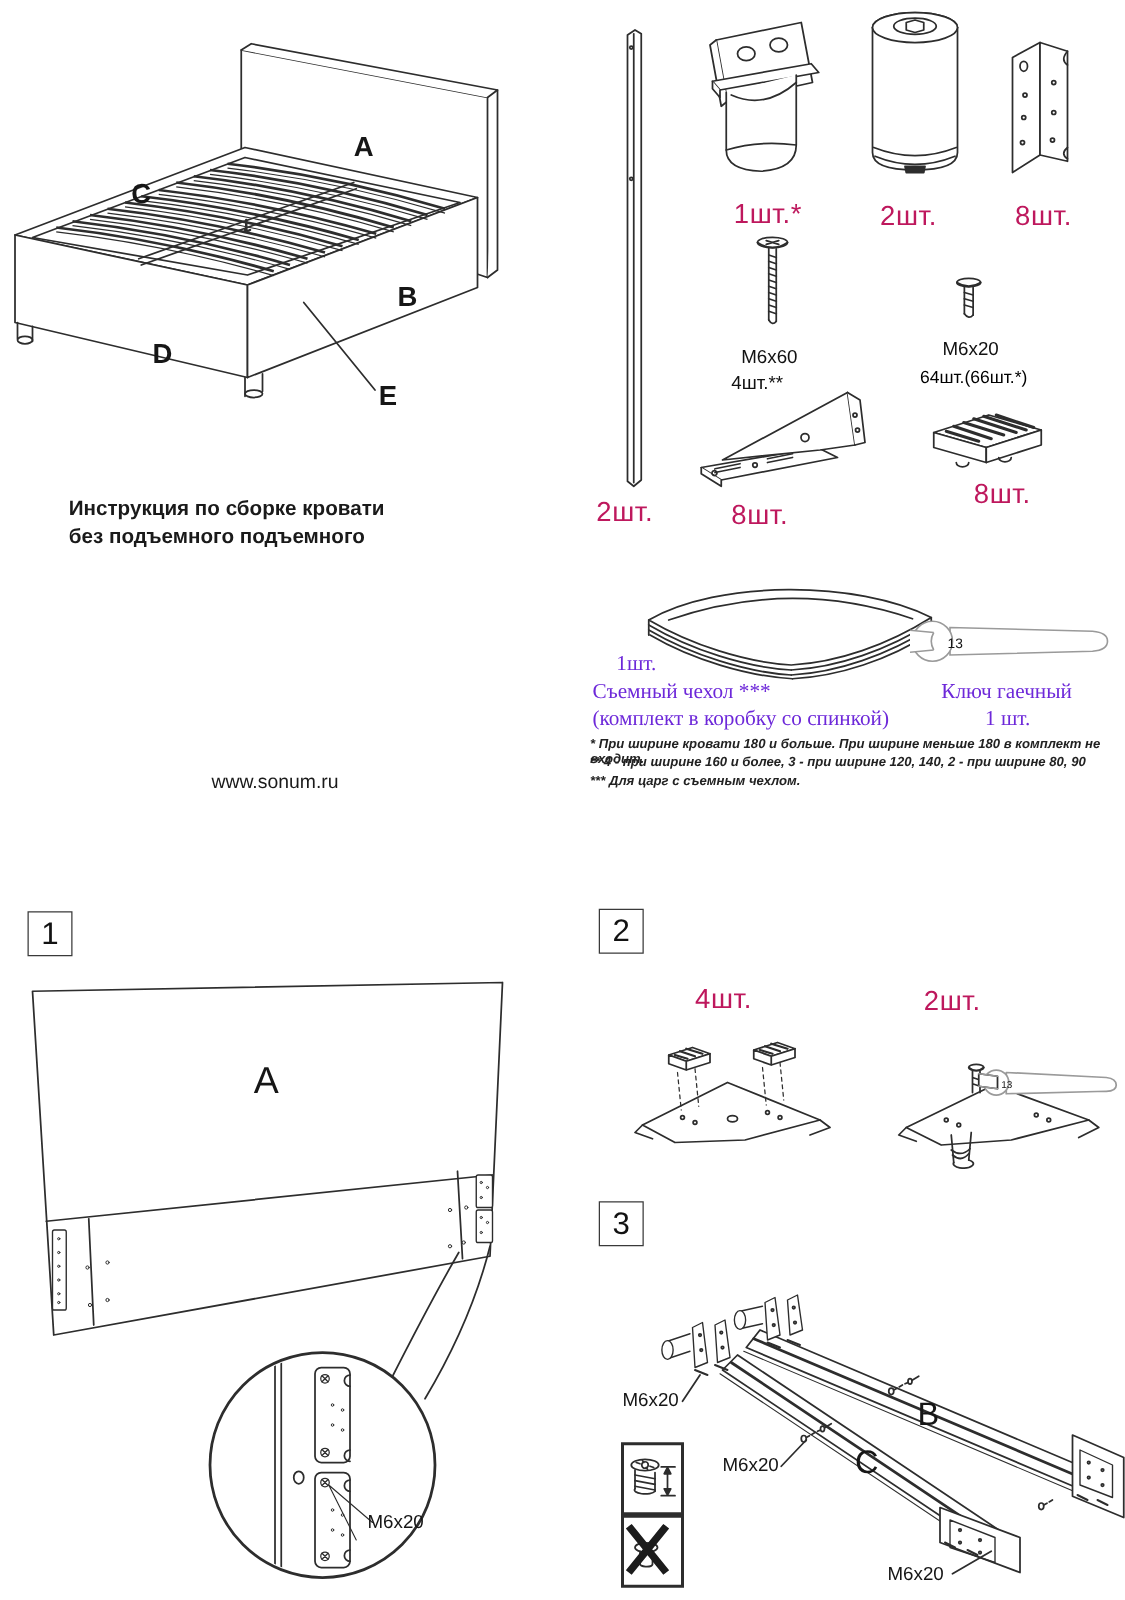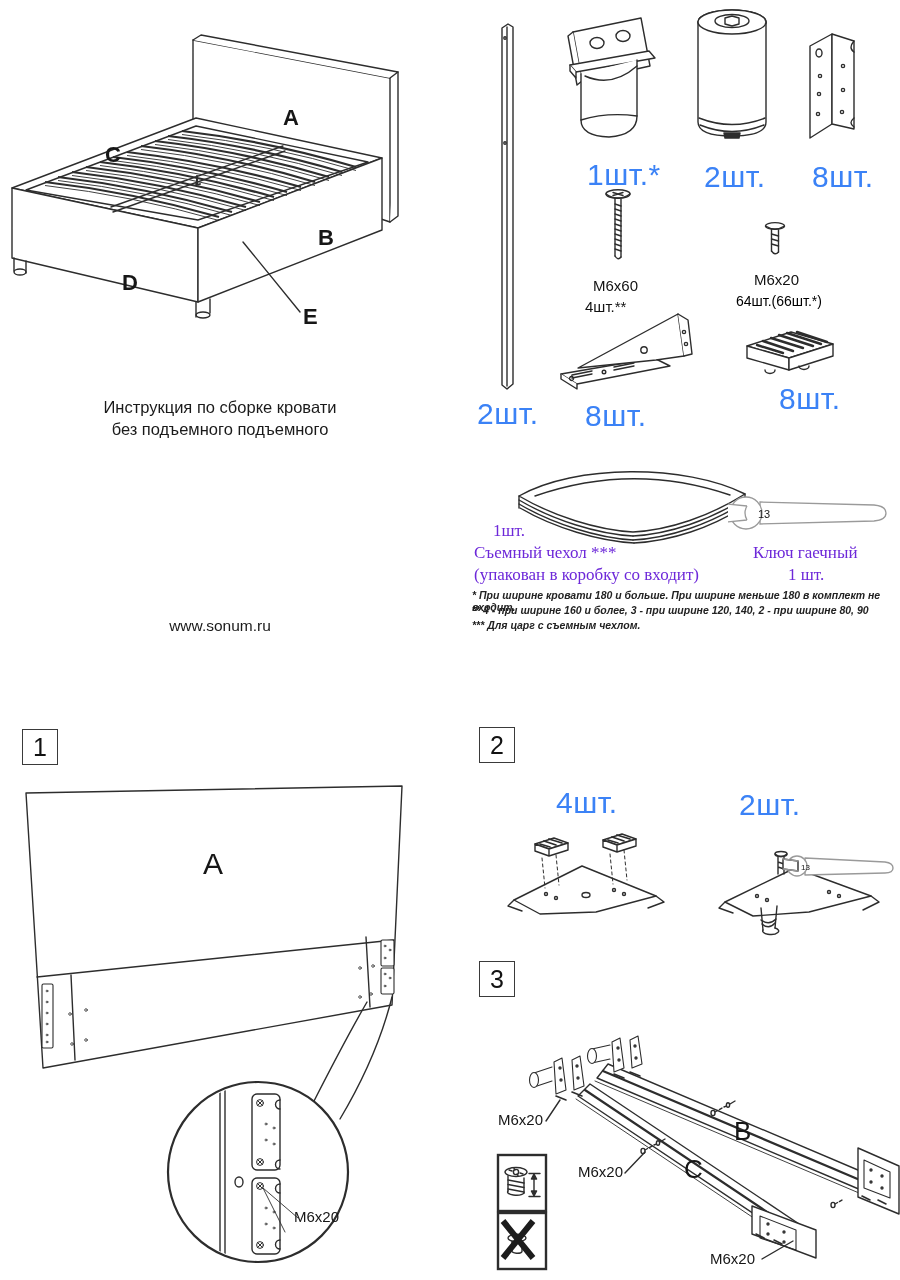--- a/index.html
+++ b/index.html
@@ -5,26 +5,26 @@
   html,body{margin:0;padding:0;background:#e8e8e8;}
   .page{
     position:relative;width:900px;height:1280px;background:#ffffff;
     font-family:"Liberation Sans","DejaVu Sans",sans-serif;color:#161616;
     overflow:hidden;margin:0 auto;
   }
   .abs{position:absolute;}
   svg{display:block;}
   svg text{font-family:"Liberation Sans","DejaVu Sans",sans-serif;fill:#161616;}
   .lineart{stroke:#2d2d2d;fill:none;stroke-width:1.4;stroke-linejoin:round;stroke-linecap:round;}
-  .q26{font-size:30px;letter-spacing:0.5px;color:#3b82f6;}
+  .q26{font-size:22px;letter-spacing:0.5px;color:#be185d;}
   .q15{font-size:15px;color:#121212;}
   .q14{font-size:14px;color:#000000;}
   .q17{font-size:17px;color:#6d28d9;font-family:Liberation Serif, serif;}
   .fnote{font-size:10.5px;font-weight:bold;color:#222;letter-spacing:0;font-style:italic;}
-  .title{font-size:16.5px;line-height:22px;text-align:center;color:#1a1a1a;}
+  .title{font-size:16.5px;line-height:22px;text-align:left;color:#1a1a1a;font-weight:bold;}
   .website{font-size:15.5px;text-align:center;color:#1a1a1a;}
   .stepbox{
     width:34px;height:34px;border:1.8px solid #3a3a3a;display:flex;
     align-items:center;justify-content:center;font-size:25px;color:#121212;background:#fff;
   }
 </style>
 </head>
 <body>
 
 <div class="page">
@@ -206,21 +206,21 @@
     <g class="lineart" stroke-width="1.2">
       <path d="M14,56 C70,24 180,24 240,54 C205,76 165,90 128,92 C92,90 48,76 14,56 Z" fill="#fff"></path>
       <path d="M30,56 Q128,22 225,55"></path>
       <path d="M240,58 C205,80 165,94 128,96 M240,62 C205,84 165,98 128,100 M240,66 C206,88 166,101 129,103"></path>
       <path d="M14,60 C48,80 92,94 128,96 M14,64 C48,84 93,98 128,100 M15,68 C49,88 94,101 129,103"></path>
       <path d="M14,56 L14,68 M240,54 L240,66"></path>
     </g>
   </svg>
   <div class="abs q17" style="left:493px;top:521px">1шт.</div>
   <div class="abs q17" style="left:474px;top:543px">Съемный чехол ***</div>
-  <div class="abs q17" style="left:474px;top:565px">(упакован в коробку со входит)</div>
+  <div class="abs q17" style="left:474px;top:565px">(комплект в коробку со спинкой)</div>
 
   <svg class="abs" style="left:728px;top:480px" width="165" height="62" viewBox="0 0 165 62">
     <g>
       <path d="M32,22 L146,25 Q158,26 158,33 Q158,40 146,41 L32,44 Z" fill="#fff" stroke="#9a9a9a" stroke-width="1.3"></path>
       <circle cx="18" cy="33" r="16" fill="#fff" stroke="#9a9a9a" stroke-width="1.3"></circle>
       <polygon points="-2,24 19,26 19,40 -2,42" fill="#fff"></polygon>
       <path d="M-2,24 L19,26 M-2,42 L19,40 M19,26 Q15,33 19,40" fill="none" stroke="#9a9a9a" stroke-width="1.3"></path>
     </g>
     <text x="30" y="38" font-size="11">13</text>
   </svg>

